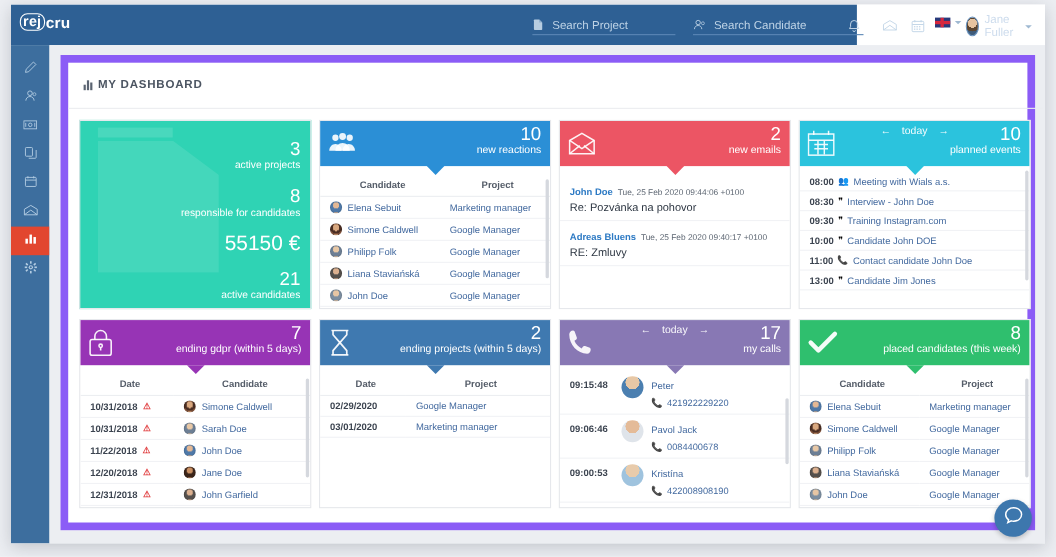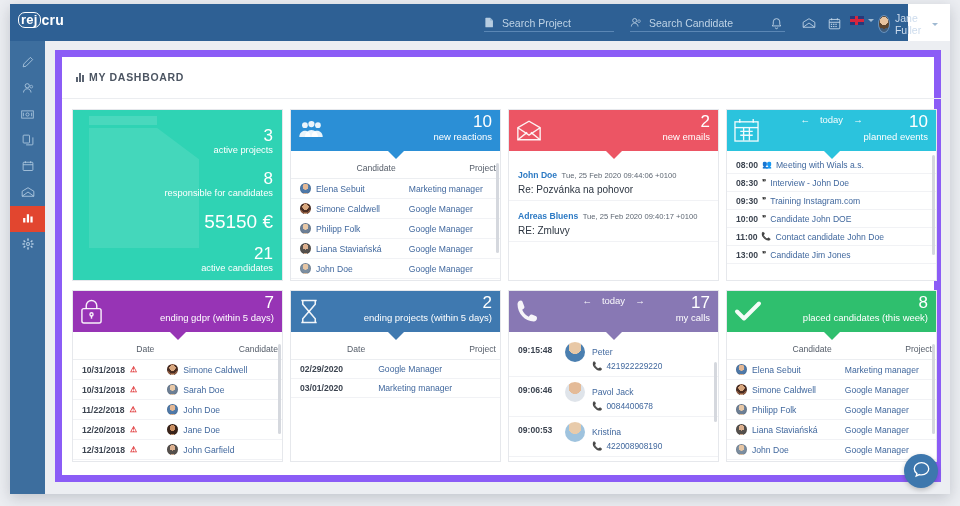--- a/index.html
+++ b/index.html
@@ -13,21 +13,21 @@
     position: absolute;
     left: 10px; top: 4px;
     width: 940px; height: 490px;
     background: #ffffff;
     box-shadow: 0 4px 14px rgba(40,50,70,0.22);
     overflow: hidden;
   }
 
   
   #topbar {
-    position: absolute; left:0; top:0; width:898px; height:37px;
+    position: absolute; left:0; top:0; width:769px; height:37px;
     background: #2e6094;
   }
   #logo {
     position:absolute; left:8px; top:8px;
     color:#ffffff; font-size:14px; font-weight:600; letter-spacing:.2px;
     display:flex; align-items:center;
   }
   #logo .rej {
     border:1.6px solid #fff; border-radius:7px;
     padding:0px 2px 1px 2px; line-height:13px; font-size:13px;
@@ -152,21 +152,21 @@
   }
 
   .card-body { flex:1; position:relative; overflow:hidden; padding-top:9px; }
   .scrollbar {
     position:absolute; right:1px; top:12px; width:3px; height:90px;
     background:#d5d8de; border-radius:2px;
   }
 
   table.mini { width:100%; border-collapse:collapse; }
   table.mini th {
-    font-size:8.6px; font-weight:400; color:#555d69; text-align:right;
+    font-size:8.6px; font-weight:700; color:#555d69; text-align:center;
     padding:3px 4px 5px 9px; border-bottom:1px solid #eceef1;
   }
   table.mini td {
     font-size:8.6px; padding:4px 4px 4px 9px; border-bottom:1px solid #f1f2f5;
     color:#41689e; white-space:nowrap;
   }
   table.mini td.dt { color:#3c4450; font-weight:600; padding-right:0; }
   .cellflex { display:flex; align-items:center; gap:5px; }
   .av {
     width:11px;height:11px;border-radius:50%; flex:0 0 11px;

